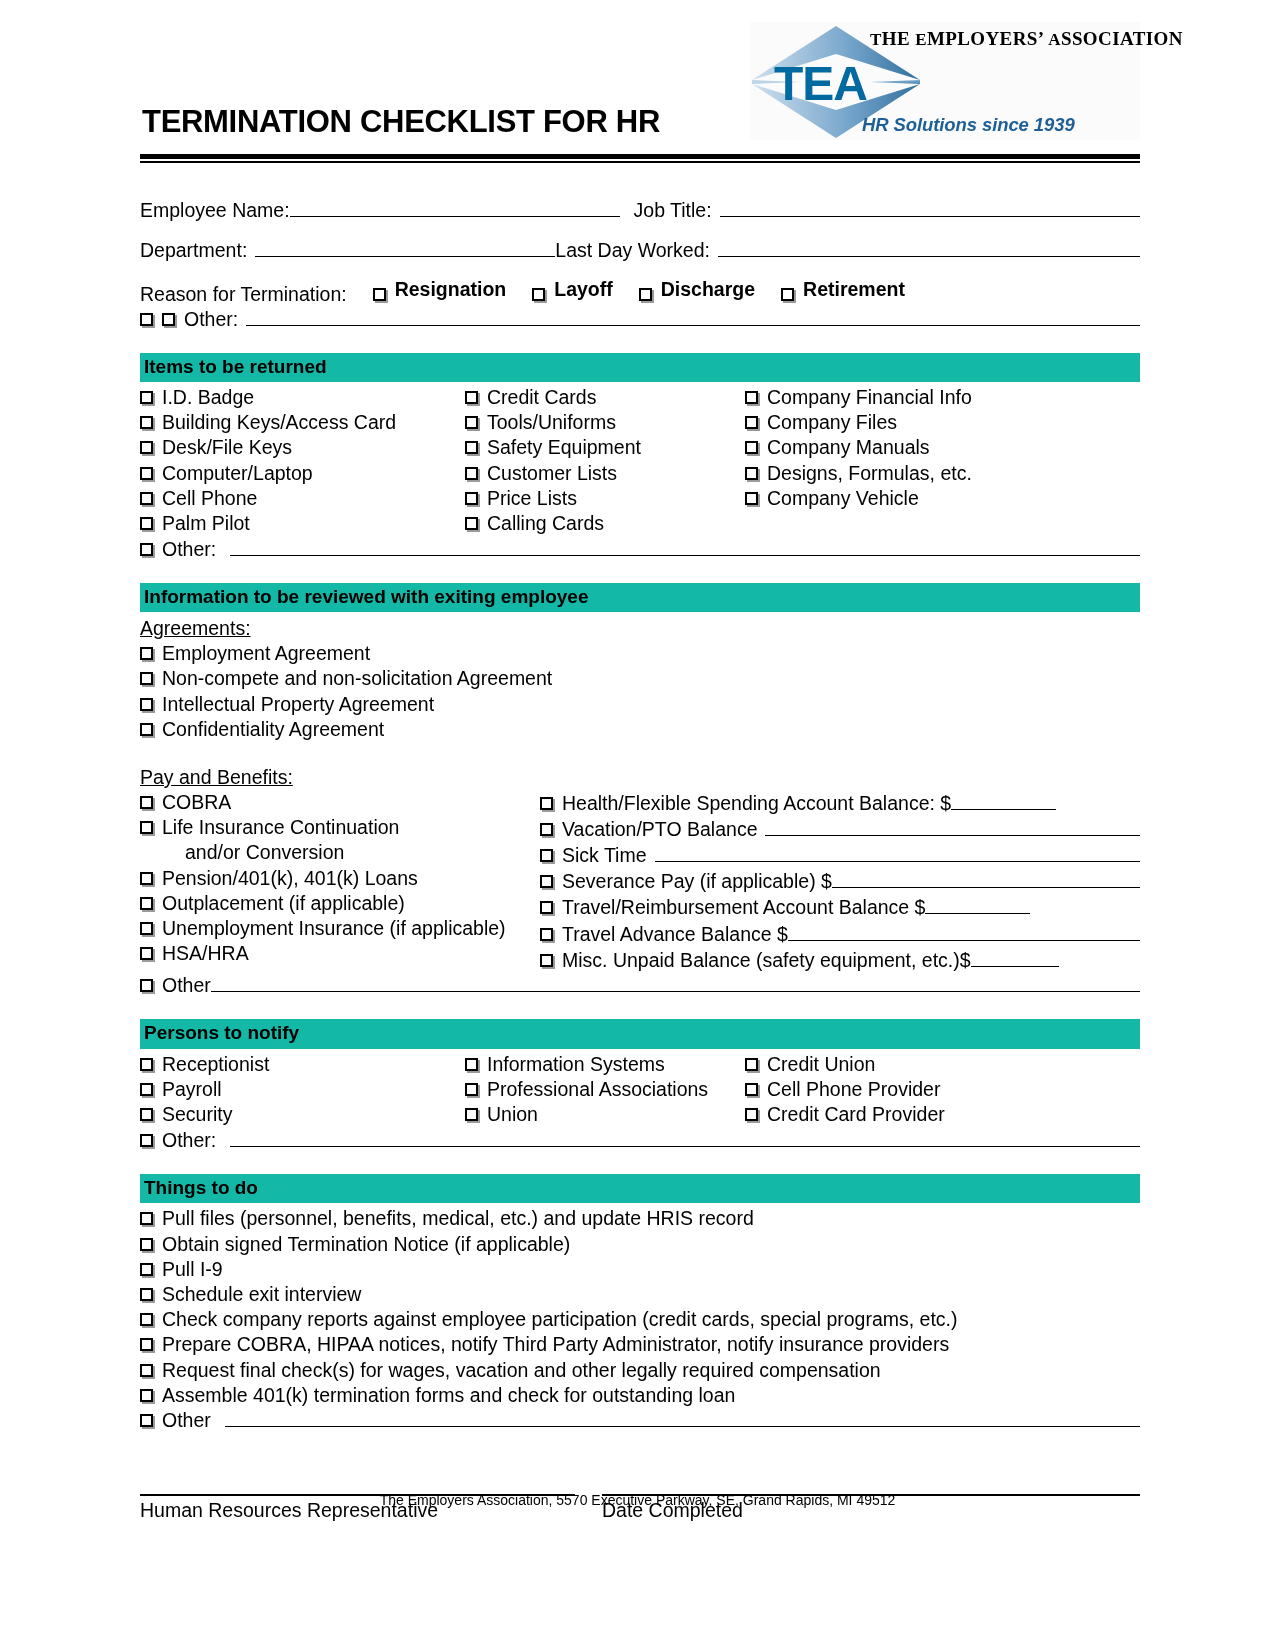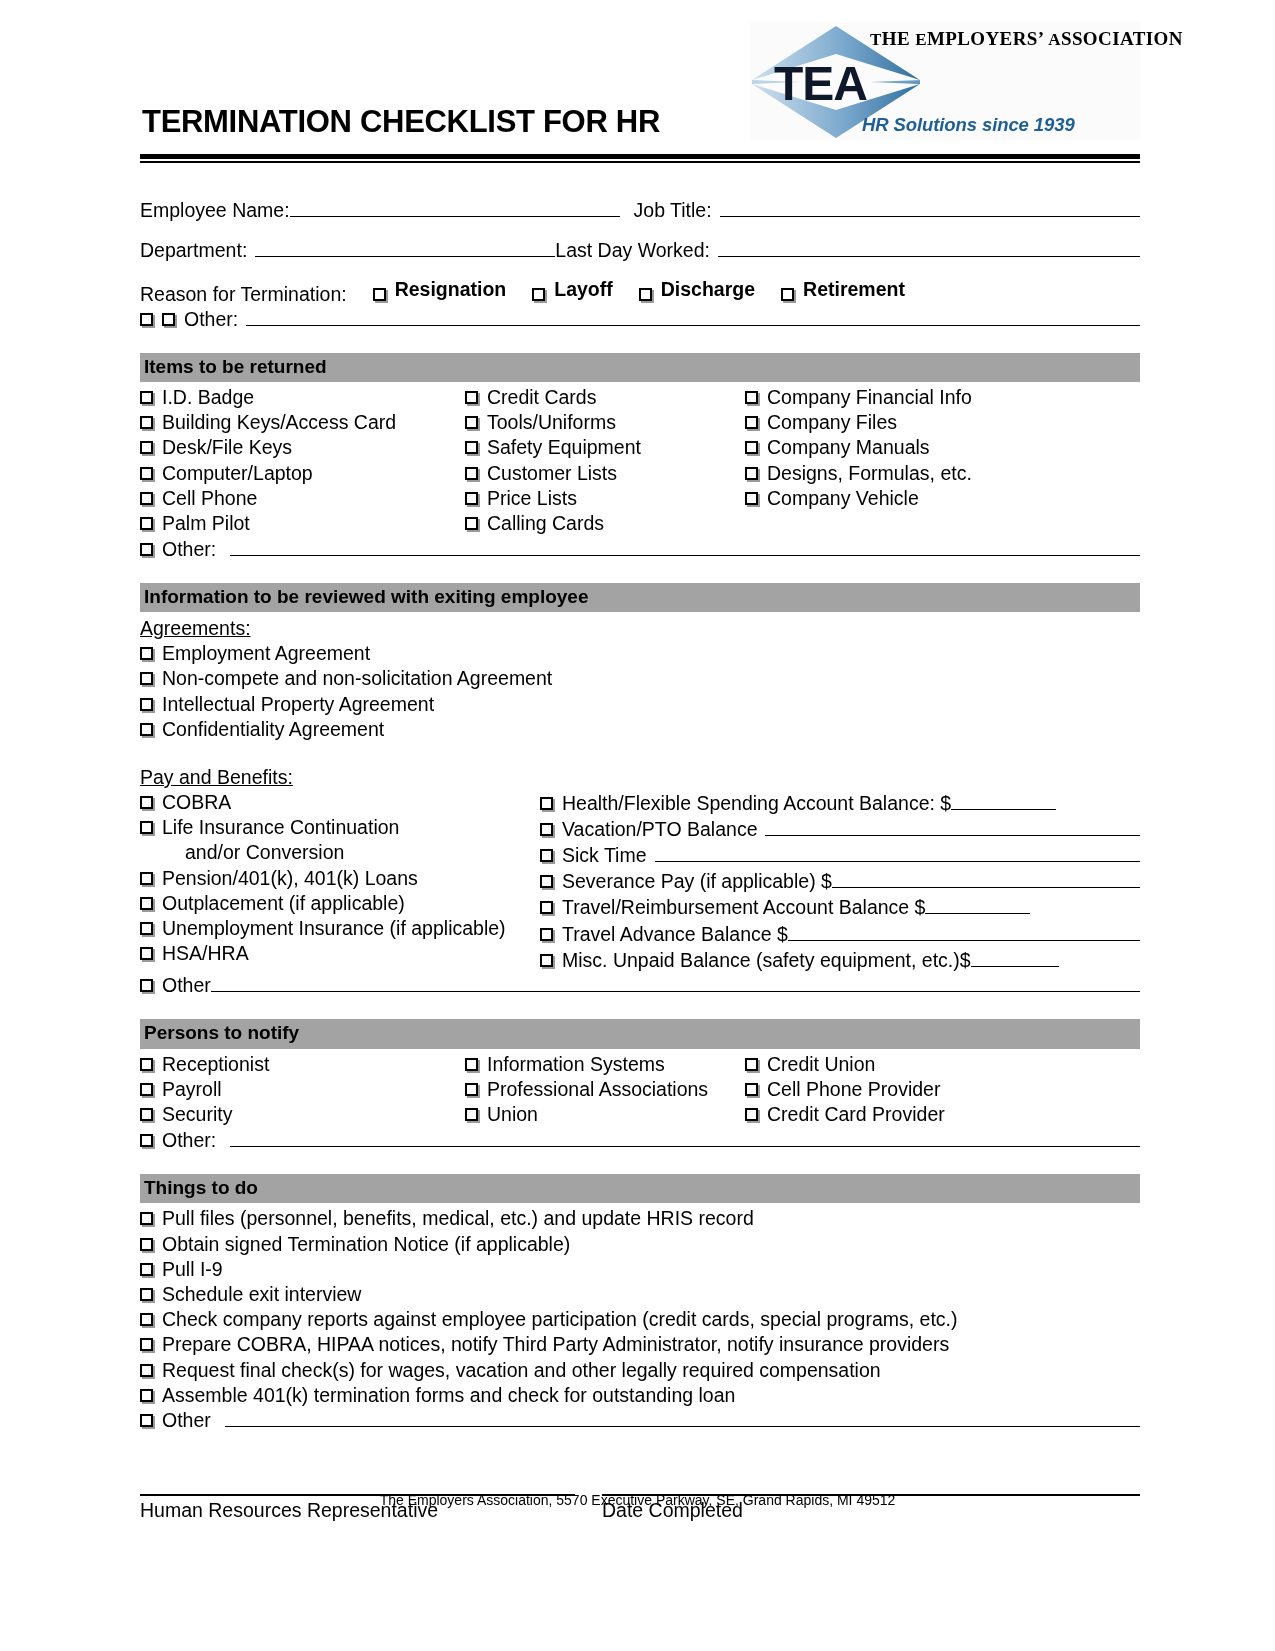--- a/index.html
+++ b/index.html
@@ -54,21 +54,21 @@
     height: 116px;
   }
   .logo-tea {
     position: absolute;
     left: 24px;
     top: 38px;
     font-size: 48px;
     font-weight: bold;
     letter-spacing: -1px;
     font-family: "Liberation Sans", sans-serif;
-    color: #0f172a;
+    color: #0369a1;
     line-height: 1;
   }
   .logo-assoc {
     position: absolute;
     left: 120px;
     top: 6px;
     font-family: "Liberation Serif", serif;
     font-weight: bold;
     font-size: 17px;
     white-space: nowrap;
@@ -146,21 +146,21 @@
   .reason-row .opt { margin-left: 26px; display: inline-flex; align-items: flex-end; font-weight: bold; }
   .reason-row .opt:first-of-type { margin-left: 16px; }
 
   .other-row {
     display: flex;
     align-items: baseline;
     white-space: nowrap;
   }
 
   .section-bar {
-    background: #a3a3a3;
+    background: #14b8a6;
     font-weight: bold;
     font-size: 19px;
     padding: 3px 4px 4px 4px;
     margin-bottom: 3px;
   }
 
   .cols3 {
     display: flex;
   }
   .cols3 .col { }

